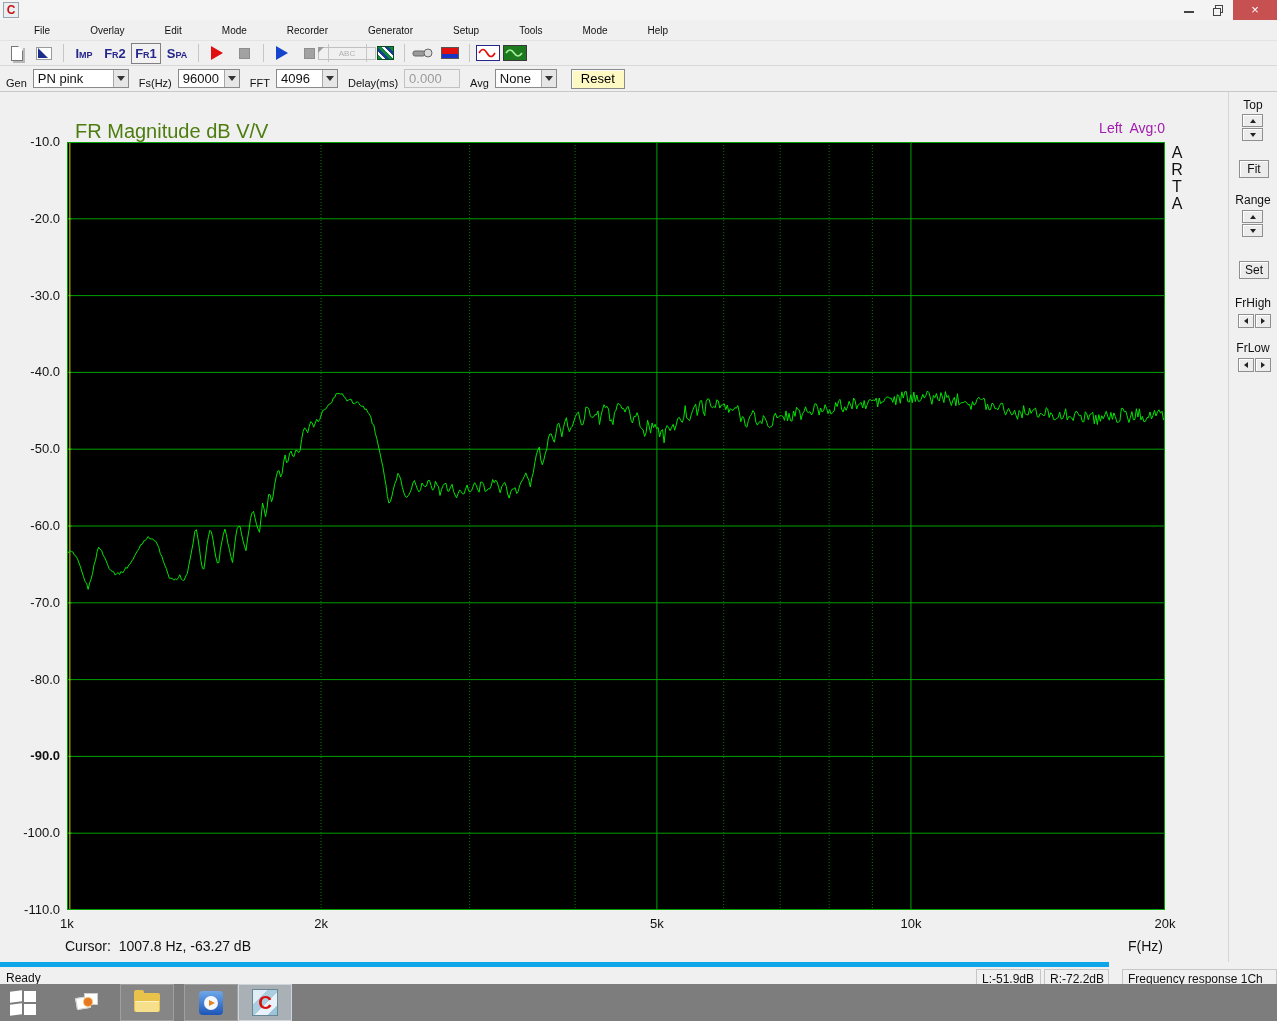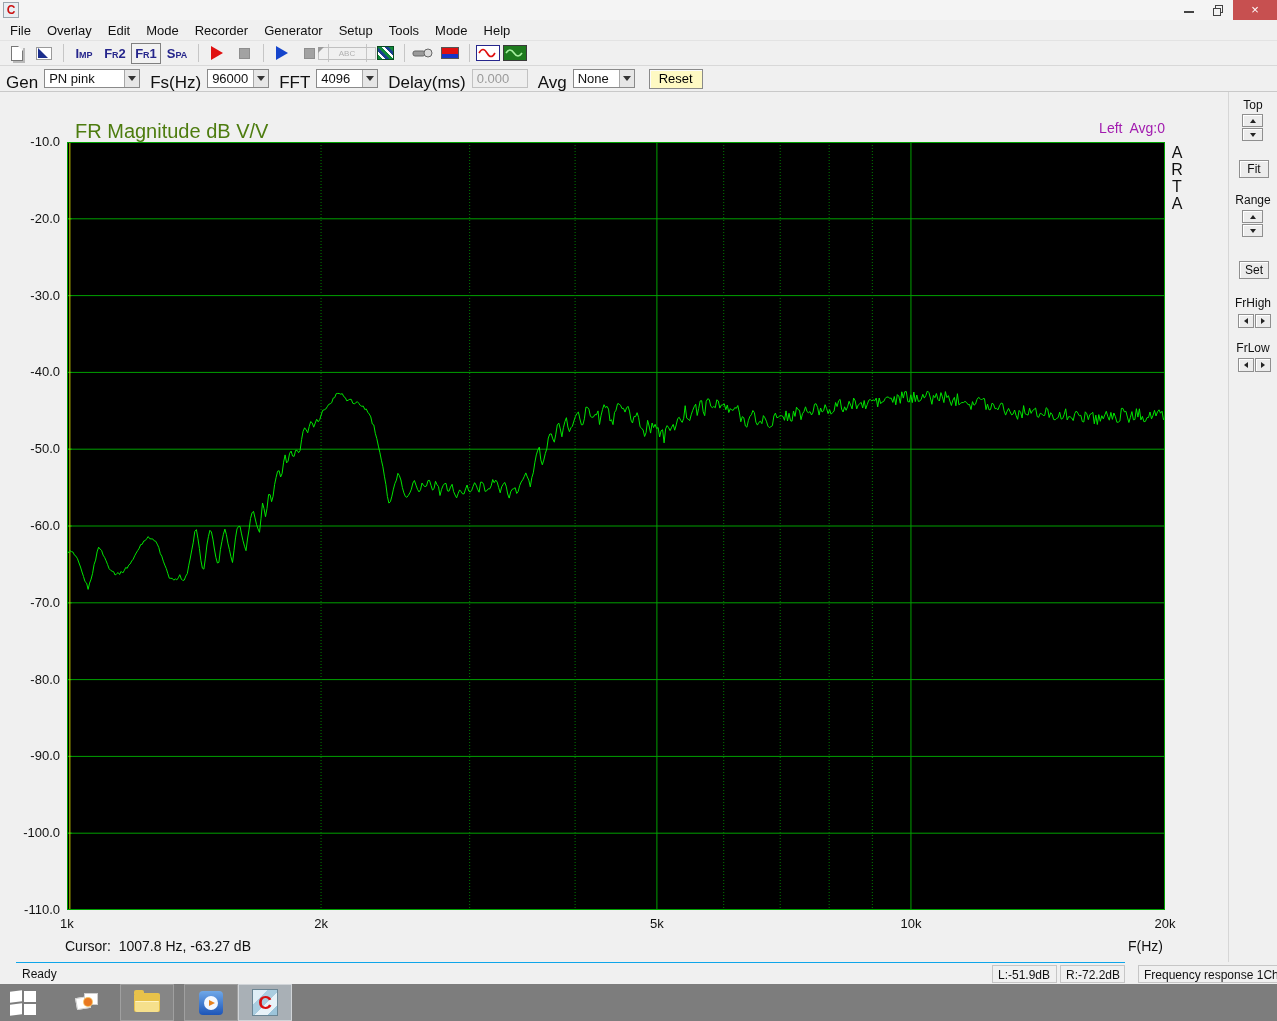--- a/index.html
+++ b/index.html
@@ -14,21 +14,21 @@
   .winbtn { position:absolute; top:0; height:20px; text-align:center; cursor:default; }
   .winbtn-min { right:73px; width:30px; }
   .winbtn-min .bar { position:absolute; left:10px; top:11px; width:10px; height:2px; background:#444; }
   .winbtn-restore { right:44px; width:29px; }
   .winbtn-restore .sq1 { position:absolute; left:11px; top:5px; width:8px; height:8px; border:1px solid #444; background:#f4f4f4; }
   .winbtn-restore .sq2 { position:absolute; left:9px; top:8px; width:8px; height:8px; border:1px solid #444; background:#f4f4f4; }
   .winbtn-close { right:0; width:44px; background:#c75050; color:#fff; font-size:13px; line-height:19px; }
 
   
   .menubar { position:absolute; left:0; top:20px; width:1277px; height:21px; background:#f0f0f0; display:flex; align-items:center; padding-left:2px; border-bottom:1px solid #e3e3e3; }
-  .menu-item { font-size:13px; padding:2px 8px; }
+  .menu-item { font-size:10px; padding:2px 8px;margin-left:24px; }
 
   
   .toolbar { position:absolute; left:0; top:41px; width:1277px; height:25px; background:#f0f0f0; display:flex; align-items:center; padding-left:4px; border-bottom:1px solid #d8d8d8; }
   .tbtn { width:26px; height:21px; display:flex; align-items:center; justify-content:center; margin-right:1px; position:relative; }
   .tsep { width:1px; height:18px; background:#c6c6c6; margin:0 5px; }
   .txtbtn { font-size:13px; font-weight:bold; font-variant:small-caps; color:#26268c; width:30px; }
   .txtbtn.active { border:1px solid #808080; background:#f2f2f2; height:21px; }
   .icon-newdoc { width:12px; height:15px; background:#fff; border:1px solid #777; position:relative; box-shadow:2px 2px 0 #b9b9b9; }
   .icon-newdoc::after { content:""; position:absolute; right:-1px; top:-1px; border-style:solid; border-width:0 5px 5px 0; border-color:transparent #f0f0f0 transparent transparent; }
   .icon-pointer { width:16px; height:13px; background:#fff; border:1px solid #9a9a9a; position:relative; }
@@ -36,21 +36,21 @@
   .play-red { width:0; height:0; border-top:7px solid transparent; border-bottom:7px solid transparent; border-left:12px solid #e01010; }
   .play-blue { width:0; height:0; border-top:7px solid transparent; border-bottom:7px solid transparent; border-left:12px solid #1545cc; }
   .stop-gray { width:11px; height:11px; background:#a2a2a2; border:1px solid #8e8e8e; }
   .icon-abc { font-size:8px; color:#b0b0b0; border:1px solid #c0c0c0; padding:1px 20px; position:relative; }
   .icon-abc::before { content:""; position:absolute; left:-1px; top:-1px; border-style:solid; border-width:6px 6px 0 0; border-color:#9a9a9a transparent transparent transparent; }
   .icon-stripes { width:17px; height:14px; border:1px solid #0a4a20; background:repeating-linear-gradient(45deg,#0f8a3a 0 3px,#ffffff 3px 5px,#1b3f8f 5px 8px); }
   .icon-wavebar { width:18px; height:12px; border:1px solid #555; background:linear-gradient(#e01010 0 55%,#1535c8 55% 100%); }
 
   
   .genbar { position:absolute; left:0; top:66px; width:1277px; height:26px; background:#f0f0f0; display:flex; align-items:center; padding-left:6px; border-bottom:1px solid #c9c9c9; }
-  .glabel { font-size:17px; margin:8px 6px 0 10px; }
+  .glabel { font-size:11px; margin:8px 6px 0 10px; }
   .glabel:first-child { margin-left:0; }
   .combo { height:19px; background:#fff; border:1px solid #8a8a8a; display:flex; align-items:center; font-size:13px; }
   .combo .val { flex:1; padding:0 4px; white-space:nowrap; overflow:hidden; }
   .combo .arrow { width:15px; height:100%; background:#e6e6e6; border-left:1px solid #a8a8a8; display:flex; align-items:center; justify-content:center; }
   .tri-down { width:0; height:0; border-left:4px solid transparent; border-right:4px solid transparent; border-top:5px solid #333; }
   .textbox-disabled { height:19px; width:56px; background:#efefef; border:1px solid #c2c2c2; color:#9a9a9a; font-size:13px; padding:1px 4px; }
   .pushbtn { height:20px; background:#fef9c3; border:1px solid #8a8a8a; font-size:13px; padding:1px 9px; box-shadow:inset 1px 1px 0 #fbfbfb; }
 
   
   .client { position:absolute; left:0; top:92px; width:1277px; height:870px; background:#f0f0f0; }
@@ -72,21 +72,21 @@
   .spin-v .sbtn { width:21px; height:13px; background:#ececec; border:1px solid #8f8f8f; display:flex; align-items:center; justify-content:center; margin-bottom:1px; box-shadow:inset 1px 1px 0 #fff; }
   .spin-h { position:absolute; left:9px; width:34px; display:flex; }
   .spin-h .sbtn { width:16px; height:14px; background:#ececec; border:1px solid #8f8f8f; display:flex; align-items:center; justify-content:center; margin-right:1px; box-shadow:inset 1px 1px 0 #fff; }
   .tri-up-s { width:0; height:0; border-left:3px solid transparent; border-right:3px solid transparent; border-bottom:4px solid #222; }
   .tri-down-s { width:0; height:0; border-left:3px solid transparent; border-right:3px solid transparent; border-top:4px solid #222; }
   .tri-left-s { width:0; height:0; border-top:3px solid transparent; border-bottom:3px solid transparent; border-right:4px solid #222; }
   .tri-right-s { width:0; height:0; border-top:3px solid transparent; border-bottom:3px solid transparent; border-left:4px solid #222; }
   .sp-btn { position:absolute; left:10px; width:30px; height:18px; background:#ececec; border:1px solid #8f8f8f; font-size:12px; text-align:center; line-height:16px; box-shadow:inset 1px 1px 0 #fff; }
 
   
-  .statusbar { position:absolute; left:16px; top:962px; width:1109px; height:22px; background:#f0f0f0; border-top:1px solid #0ea5e9; font-size:12px; }
+  .statusbar { position:absolute; left:0; top:962px; width:1109px; height:22px; background:#f0f0f0; border-top:5px solid #0ea5e9; font-size:12px; }
   .status-ready { position:absolute; left:6px; top:4px; }
   .status-seg { position:absolute; top:2px; height:18px; border:1px solid #c6c6c6; padding:2px 0 0 5px; background:#f0f0f0; }
   .seg-l { left:976px; width:65px; }
   .seg-r { left:1044px; width:65px; }
   .seg-mode { left:1122px; width:155px; }
 
   
   .taskbar { position:absolute; left:0; top:984px; width:1277px; height:37px; background:#7d7d7d; }
   .startbtn { position:absolute; left:10px; top:6px; width:34px; height:25px; display:grid; grid-template-columns:12px 12px; grid-template-rows:11px 11px; gap:2px; align-content:center; }
   .startbtn div { background:#fff; }
@@ -283,21 +283,21 @@
       </div>
     <div id="ylabels">
         <div class="ylab" style="left: 4px; top: 42px;">-10.0</div>
         <div class="ylab" style="left: 4px; top: 118.8px;">-20.0</div>
         <div class="ylab" style="left: 4px; top: 195.6px;">-30.0</div>
         <div class="ylab" style="left: 4px; top: 272.4px;">-40.0</div>
         <div class="ylab" style="left: 4px; top: 349.2px;">-50.0</div>
         <div class="ylab" style="left: 4px; top: 426px;">-60.0</div>
         <div class="ylab" style="left: 4px; top: 502.8px;">-70.0</div>
         <div class="ylab" style="left: 4px; top: 579.6px;">-80.0</div>
-        <div class="ylab" style="left: 4px; top: 656.4px;">-90.0</div>
+        <div class="ylab" style="left: 4px; top: 656.4px; font-weight: bold;">-90.0</div>
         <div class="ylab" style="left: 4px; top: 733.2px;">-100.0</div>
         <div class="ylab" style="left: 4px; top: 810px;">-110.0</div>
       </div>
     <div id="xlabels">
         <div class="xlab left-align" style="left: 60px;">1k</div>
         <div class="xlab" style="left: 321.053px;">2k</div>
         <div class="xlab" style="left: 656.893px;">5k</div>
         <div class="xlab" style="left: 910.947px;">10k</div>
         <div class="xlab" style="left: 1165px;">20k</div>
       </div>

